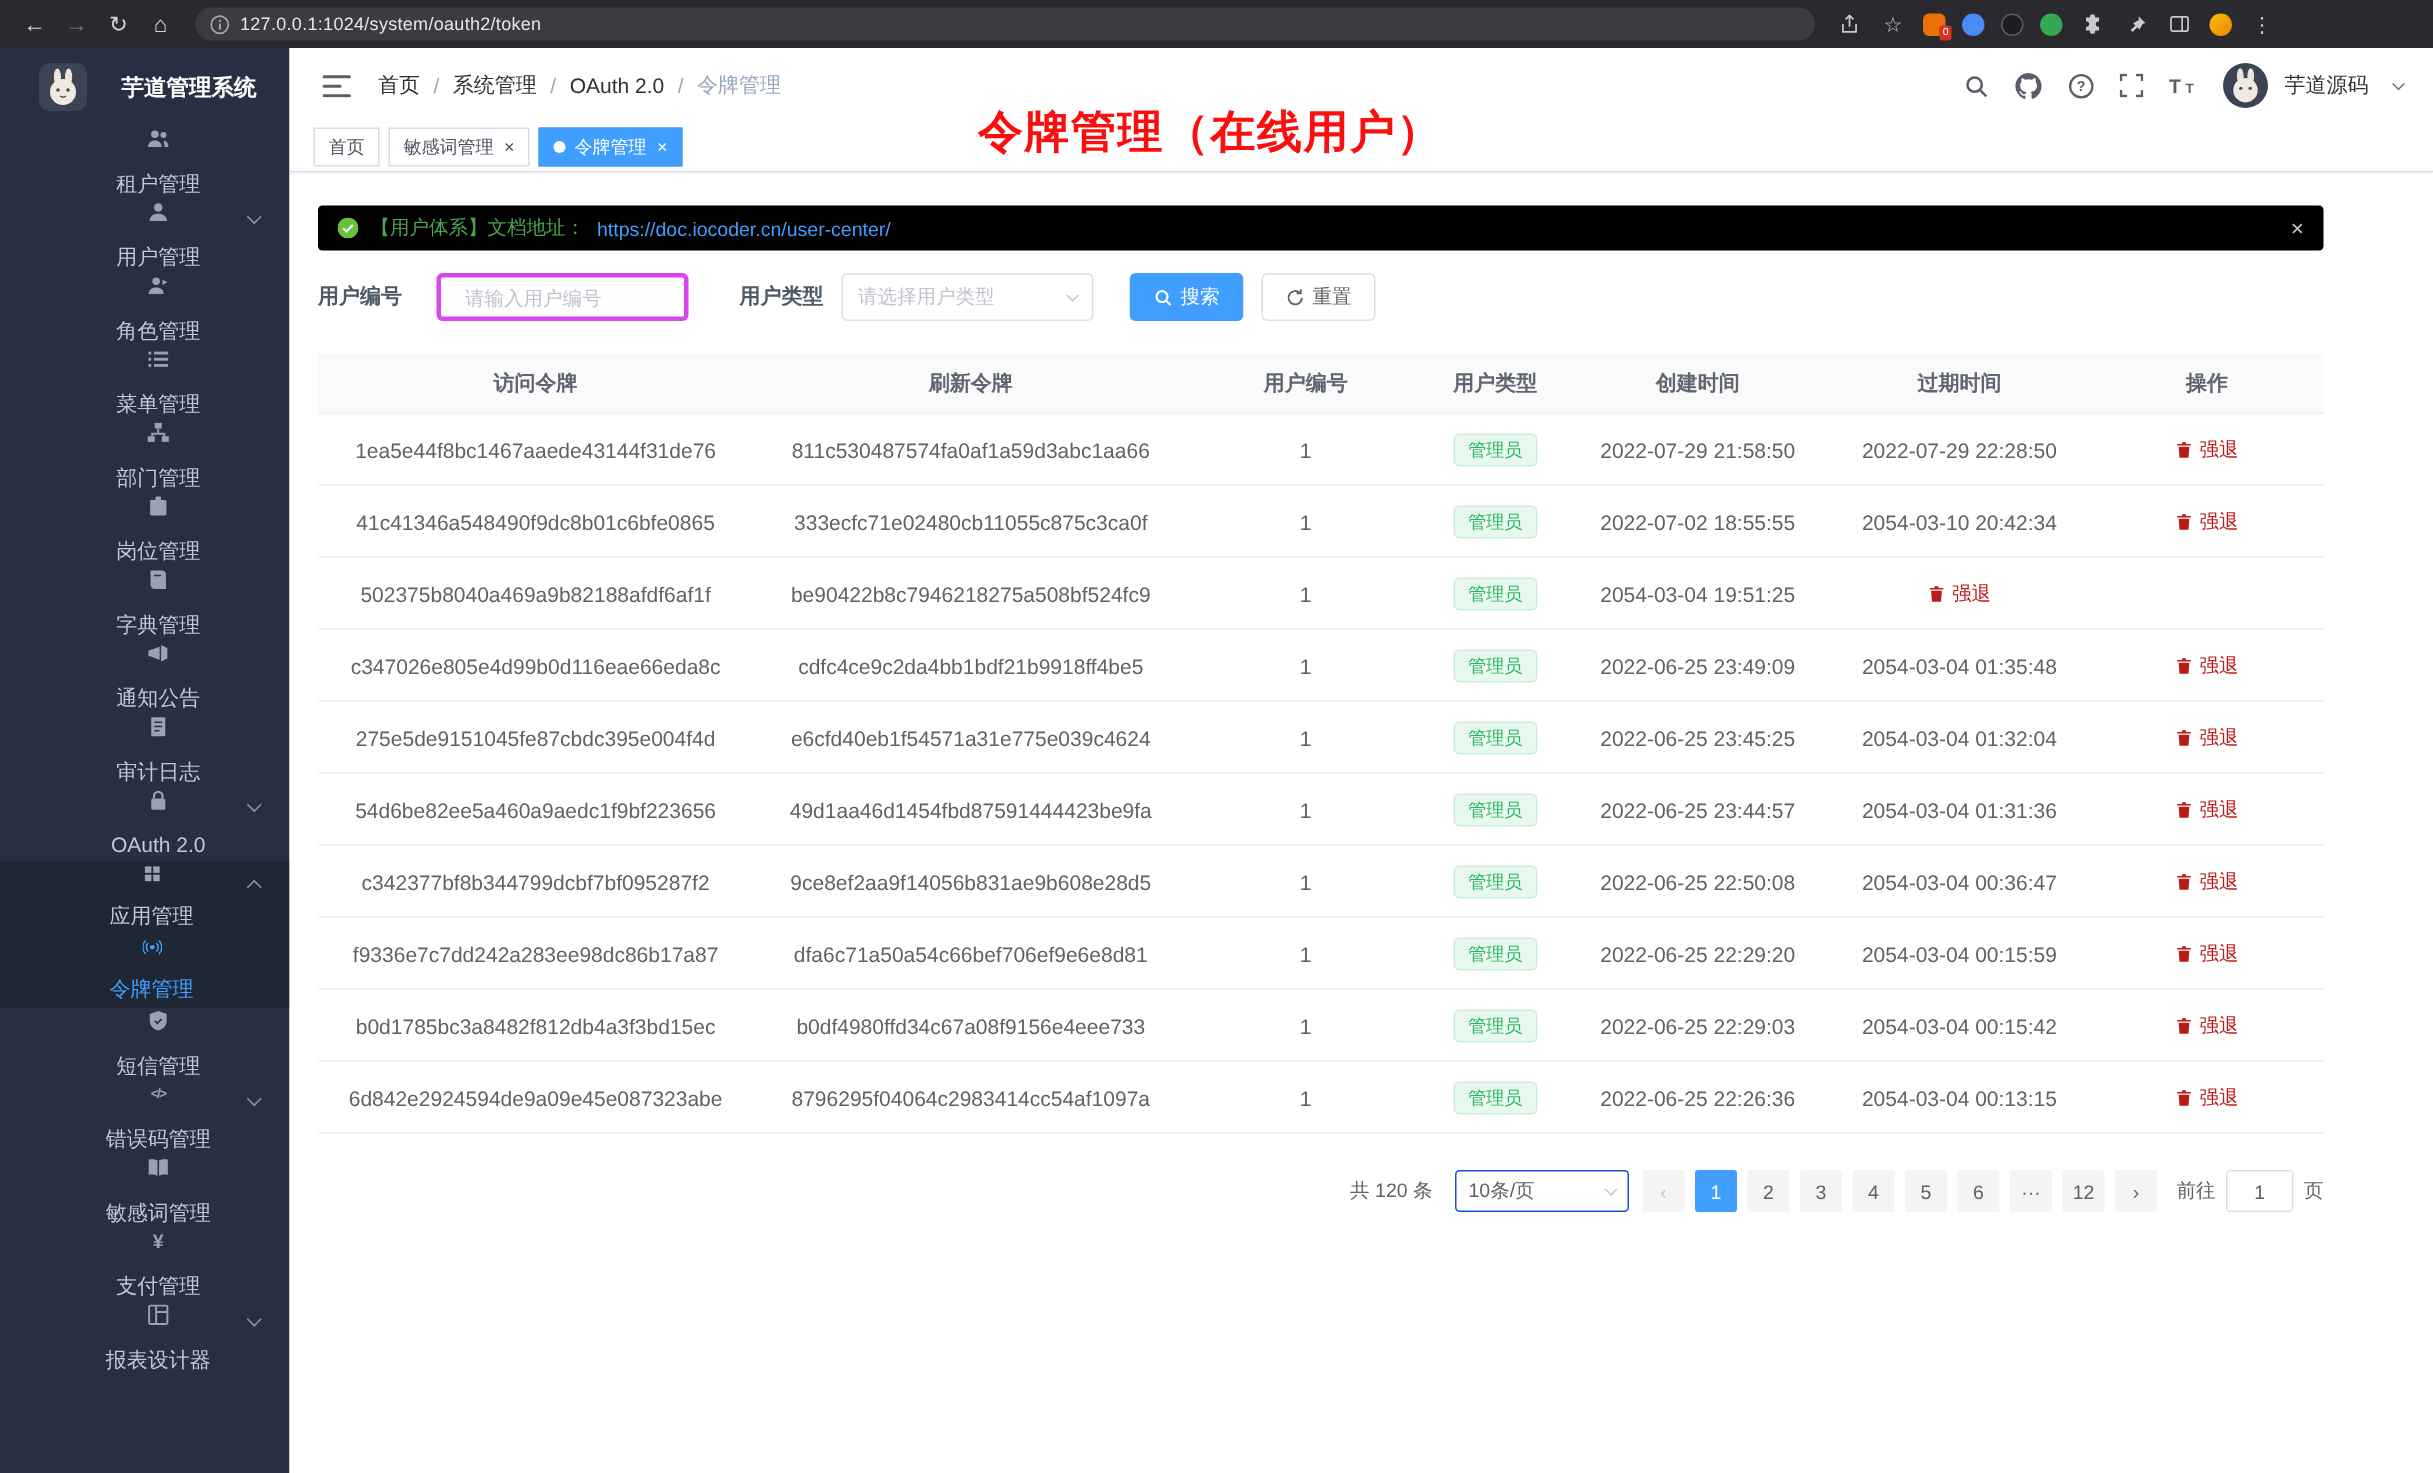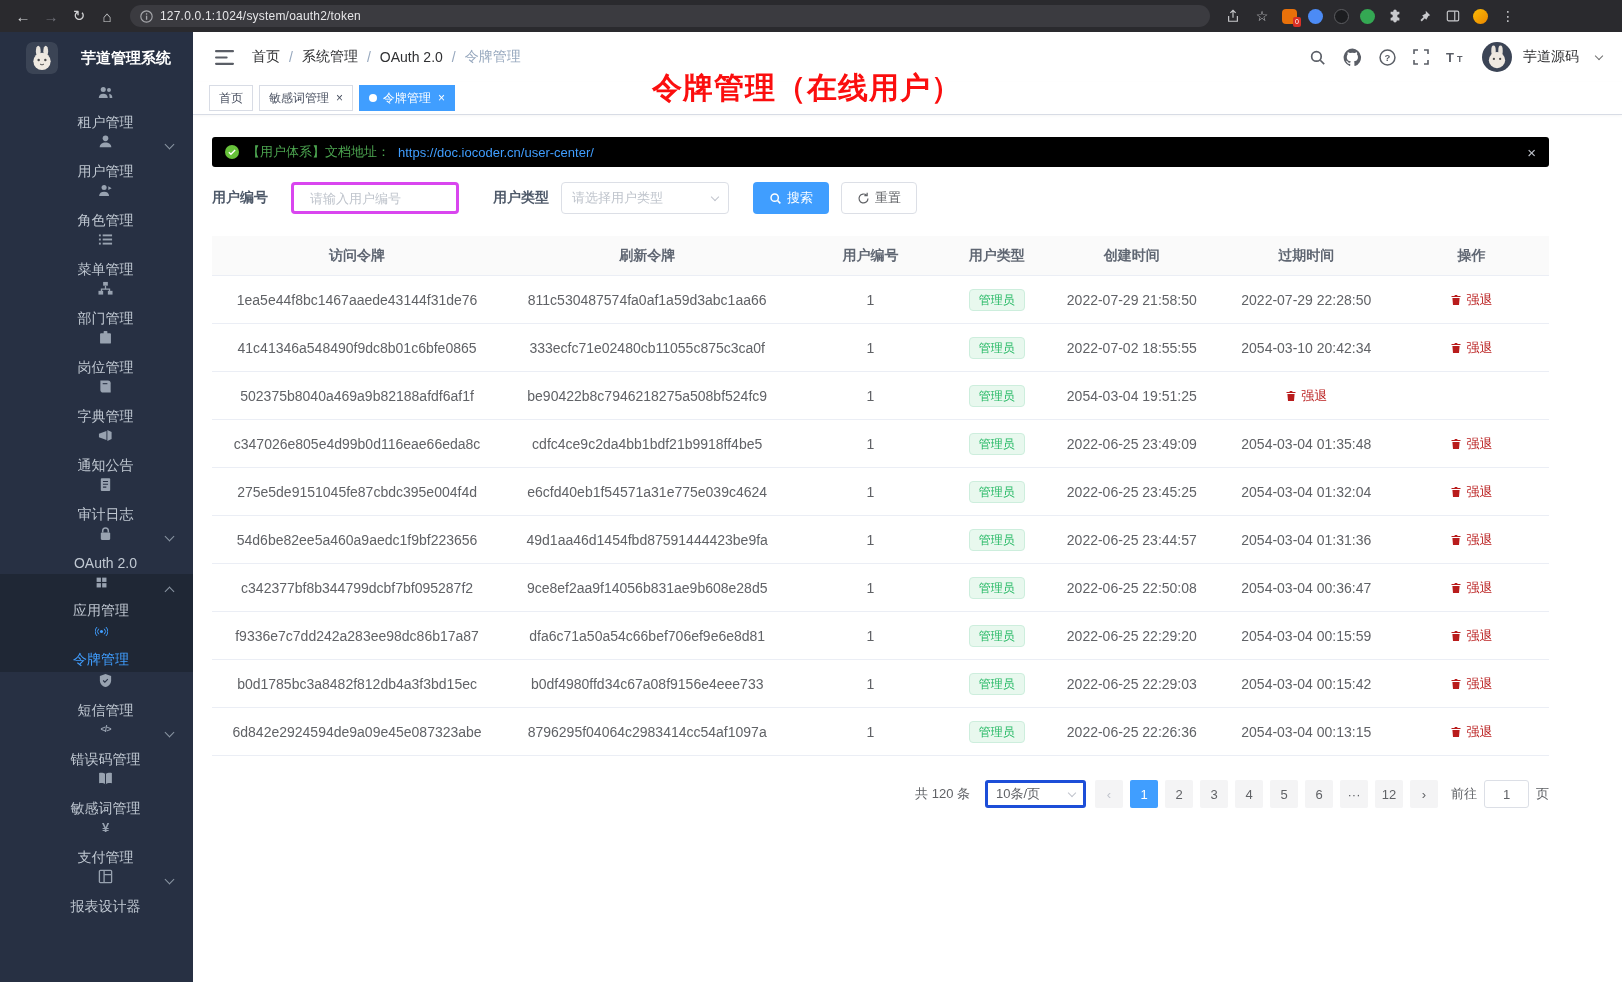--- a/index.html
+++ b/index.html
@@ -111,21 +111,21 @@
   .tr { height:48px; border-bottom:1px solid #ebeef5; }
   .td { display:flex; align-items:center; justify-content:center; font-size:14px; color:#606266; overflow:hidden; }
   .tag { background:#e8f8ee; border:1px solid #cdeedd; color:#23b863; font-size:12px;
          border-radius:4px; padding:2px 9px; line-height:16px; }
   .danger-link { color:#b91c1c; font-size:13px; display:flex; align-items:center; gap:4px; }
 
   
   .pagination { margin-top:24px; display:flex; align-items:center; justify-content:flex-end; gap:9px;
                 font-size:13px; color:#606266; }
   .p-total { margin-right:6px; }
-  .p-size { width:101px; height:28px; border:3px solid #1d4ed8; border-radius:3px; padding:0 8px;
+  .p-size { width:116px; height:28px; border:1px solid #1d4ed8; border-radius:3px; padding:0 8px;
             display:flex; align-items:center; justify-content:space-between; color:#606266; }
   .p-size .caret { width:6px; height:6px; border-right:1.3px solid #c0c4cc; border-bottom:1.3px solid #c0c4cc;
                    transform:rotate(45deg); margin-top:-3px; }
   .pages { display:flex; align-items:center; gap:7px; }
   .pbtn { min-width:28px; height:28px; padding:0 4px; background:#f4f4f5; border-radius:2px;
           display:flex; align-items:center; justify-content:center; font-size:13px; color:#606266; }
   .pbtn.active { background:#409eff; color:#fff; }
   .pbtn.disabled { color:#c0c4cc; }
   .goto { display:flex; align-items:center; gap:7px; margin-left:4px; }
   .goto-input { width:45px; height:28px; border:1px solid #dcdfe6; border-radius:3px; text-align:center;

